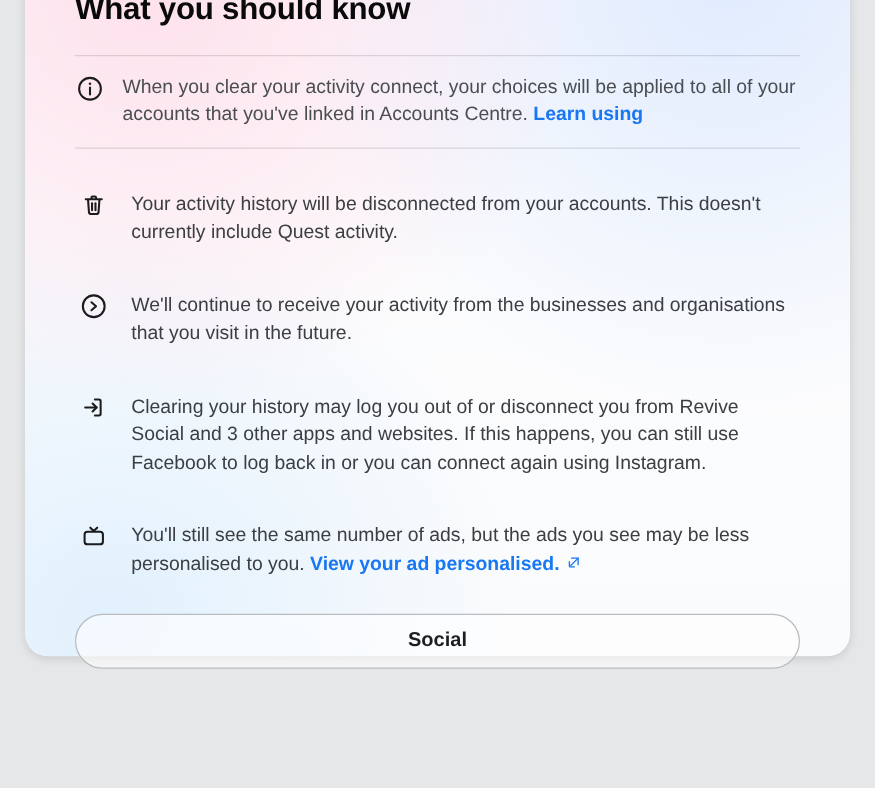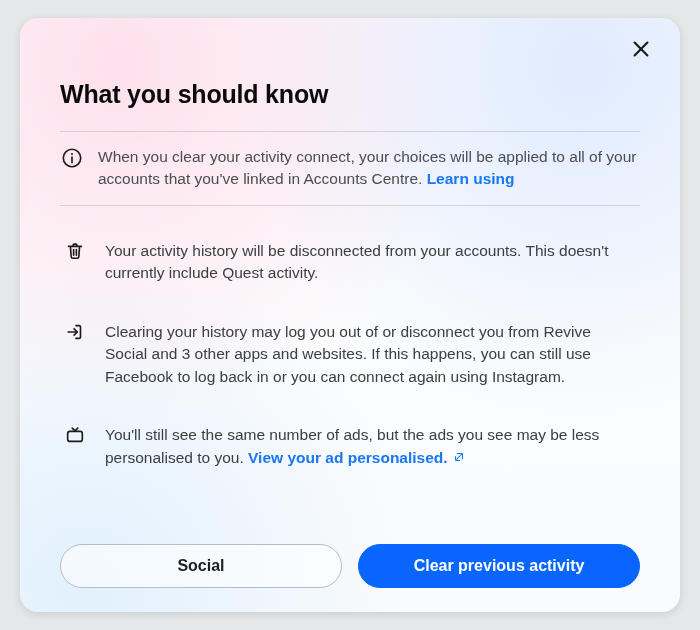--- a/index.html
+++ b/index.html
@@ -6,21 +6,21 @@
     margin: 0;
     padding: 0;
     width: 700px;
     height: 630px;
     font-family: -apple-system, BlinkMacSystemFont, "Segoe UI", Helvetica, Arial, sans-serif;
     background: #e6e7e8;
     overflow: hidden;
   }
   .backdrop {
     width: 700px;
-    height: 630px;
+    height: 456px;
     display: flex;
     align-items: center;
     justify-content: center;
     background: #e6e7e8;
   }
   .modal {
     width: 660px;
     height: 594px;
     border-radius: 18px;
     background:
@@ -182,20 +182,29 @@
         <div class="icon-cell">
           <svg viewBox="0 0 24 24">
               <path d="M5 7h14M10 7V5.5a1 1 0 0 1 1-1h2a1 1 0 0 1 1 1V7M7 7l.8 11a2 2 0 0 0 2 1.9h4.4a2 2 0 0 0 2-1.9L17 7" stroke-linecap="round" stroke-linejoin="round"></path>
               <line x1="10.5" y1="10.5" x2="10.5" y2="16.5" stroke-linecap="round"></line>
               <line x1="13.5" y1="10.5" x2="13.5" y2="16.5" stroke-linecap="round"></line>
             </svg>
         </div>
         <div class="item-text">Your activity history will be disconnected from your accounts. This doesn't currently include Quest activity.</div>
       </div>
 
+      <div class="item">
+        <div class="icon-cell">
+          <svg viewBox="0 0 24 24">
+              <circle cx="12" cy="12" r="9.5"></circle>
+              <path d="M10 8.5 L14 12 L10 15.5" stroke-linecap="round" stroke-linejoin="round"></path>
+            </svg>
+        </div>
+        <div class="item-text">We'll continue to receive your activity from the businesses and organisations that you visit in the future.</div>
+      </div>
 
       <div class="item">
         <div class="icon-cell">
           <svg viewBox="0 0 24 24">
               <path d="M13 5h3.5a1.5 1.5 0 0 1 1.5 1.5v11a1.5 1.5 0 0 1-1.5 1.5H13" stroke-linecap="round"></path>
               <path d="M4.5 12h10" stroke-linecap="round"></path>
               <path d="M11 8.5 L14.5 12 L11 15.5" stroke-linecap="round" stroke-linejoin="round"></path>
             </svg>
         </div>
         <div class="item-text">Clearing your history may log you out of or disconnect you from Revive Social and 3 other apps and websites. If this happens, you can still use Facebook to log back in or you can connect again using Instagram.</div>
@@ -218,17 +227,16 @@
                 <path d="M6 11v6a1 1 0 0 0 1 1h6" stroke-linecap="round"></path>
               </svg>
           </span>
         </div>
       </div>
 
     </div>
 
     <div class="button-row">
       <div class="btn btn-secondary">Social</div>
-      <div class="btn btn-primary">Clear previous activity</div>
     </div>
 
   </div>
 </div>
 
 </body></html>

